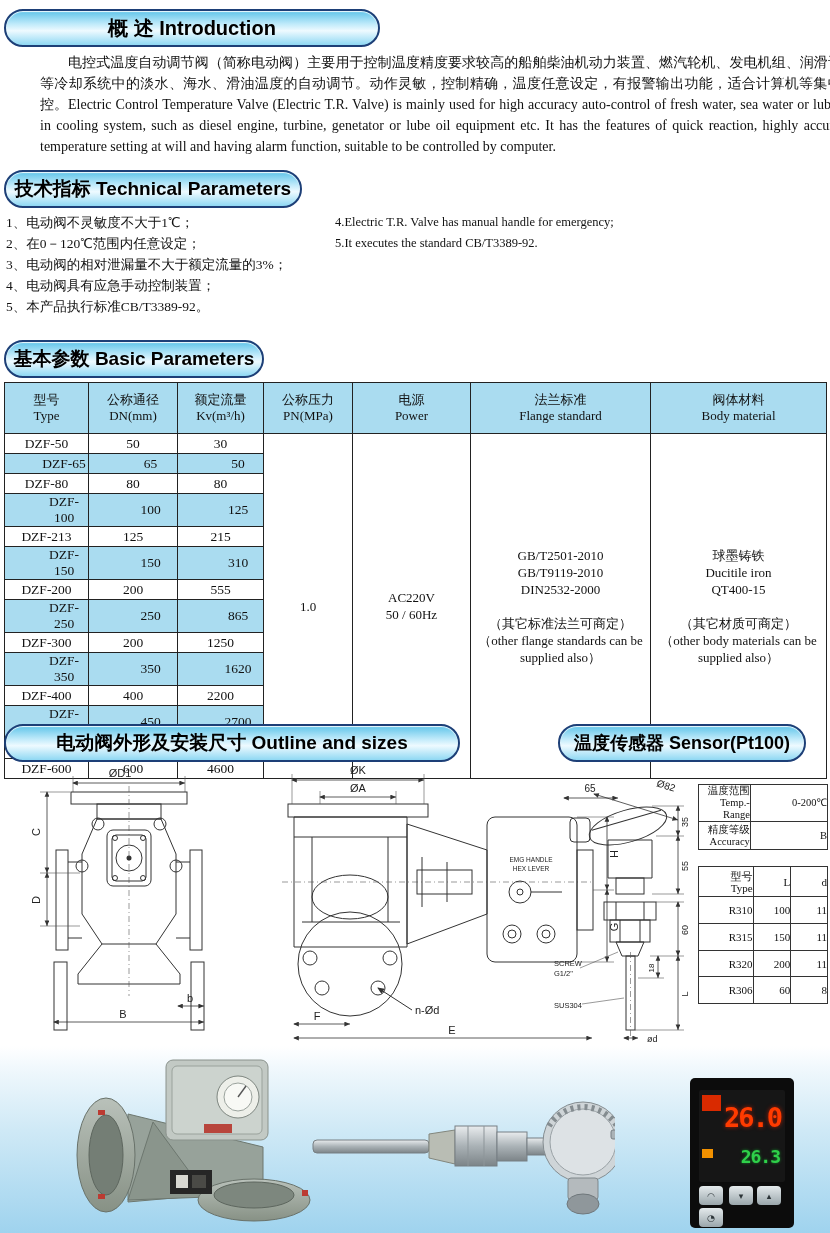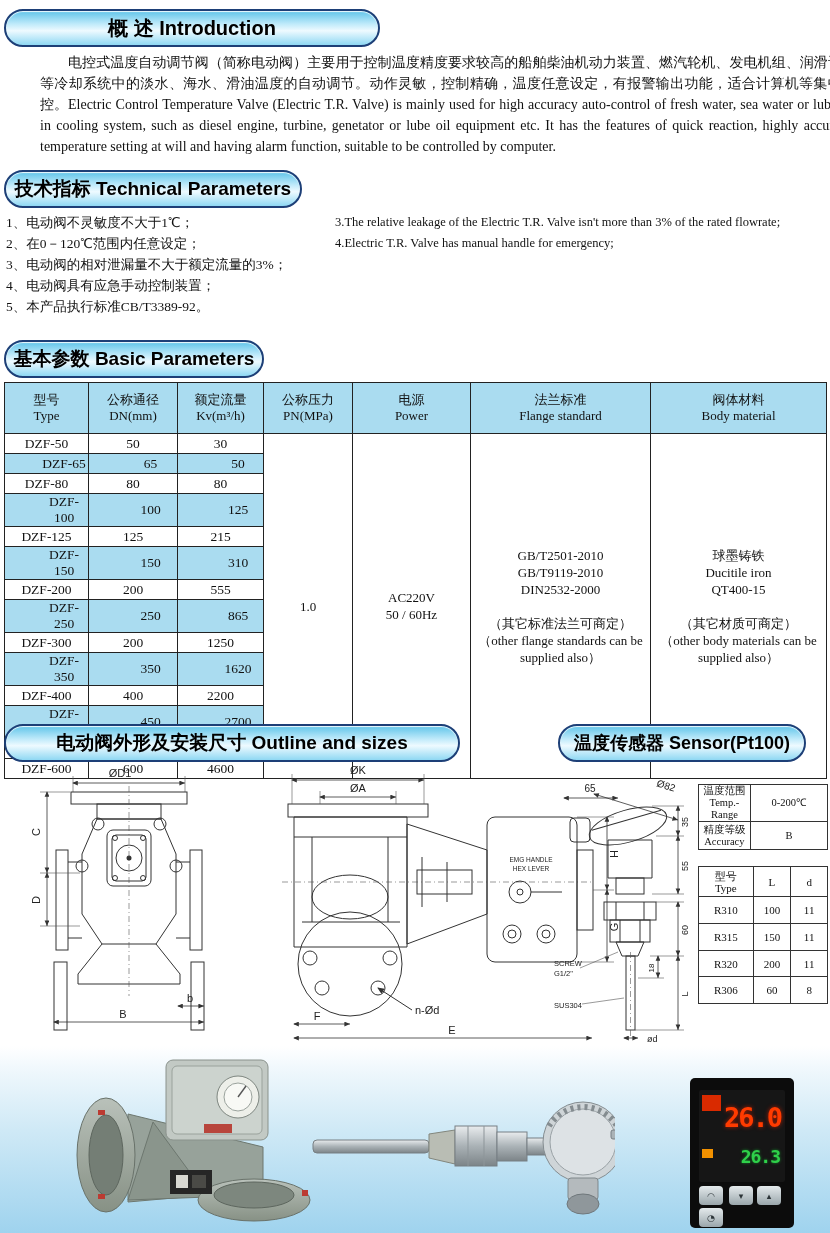--- a/index.html
+++ b/index.html
@@ -22,21 +22,21 @@
   table{border-collapse:collapse;}
   .basic{position:absolute;left:4px;top:382px;width:822px;table-layout:fixed;}
   .basic th,.basic td{border:1px solid #222;text-align:center;vertical-align:middle;}
   .basic thead th{background:#aadcf0;font-weight:normal;font-size:13px;line-height:16px;
                   height:46px;padding:2px 0;}
   .basic tbody td{font-size:13.5px;height:19px;padding:0;}
   .basic tr.hl td{background:#aadcf0;padding-left:35px;}
   .basic td.merged{background:#fff;font-size:13px;line-height:17px;}
 
   .stable{position:absolute;background:#fff;font-size:10.5px;}
-  .stable td,.stable th{border:1px solid #333;text-align:center;vertical-align:middle;
+  .stable td,.stable th{border:1px solid #333;text-align:right;vertical-align:middle;
                         padding:0;font-weight:normal;line-height:12px;}
   .stable .lbl div{line-height:12px;}
 
   .drawings{position:absolute;left:0;top:762px;}
   .drawings text{font-family:"Liberation Sans",sans-serif;font-size:11px;fill:#222;}
   .ln{stroke:#333;stroke-width:1;fill:none;}
   .dim{stroke:#333;stroke-width:.8;marker-start:url(#as);marker-end:url(#ae);}
   .ext{stroke:#555;stroke-width:.6;}
   .cl{stroke:#555;stroke-width:.6;stroke-dasharray:6 3 1 3;}
 
@@ -68,22 +68,22 @@
 <div class="pill" style="left:4px;top:170px;width:294px;font-size:19px;">技术指标 Technical Parameters</div>
 
 <div class="tlist" style="left:6px;">
     <div class="ti">1、电动阀不灵敏度不大于1℃；</div>
     <div class="ti">2、在0－120℃范围内任意设定；</div>
     <div class="ti">3、电动阀的相对泄漏量不大于额定流量的3%；</div>
     <div class="ti">4、电动阀具有应急手动控制装置；</div>
     <div class="ti">5、本产品执行标准CB/T3389-92。</div>
   </div>
 <div class="tlist" style="left:335px;">
-    <div class="ti en">3.The relative leakage of the Electric T.R. Valve isn't more than 3% of the rated flowrate;</div>
     <div class="ti en">4.Electric T.R. Valve has manual handle for emergency;</div>
+    <div class="ti en">5.It executes the standard CB/T3389-92.</div>
   </div>
 
 <div class="pill" style="left:4px;top:340px;width:256px;font-size:19px;">基本参数 Basic Parameters</div>
 
 <table class="basic">
   <colgroup>
     <col style="width:84px">
       <col style="width:89px">
       <col style="width:86px">
     <col style="width:89px">
@@ -163,21 +163,21 @@
         <td>DZF-80</td>
         <td>80</td>
         <td>80</td>
       </tr>
       <tr class="hl">
         <td>DZF-100</td>
         <td>100</td>
         <td>125</td>
       </tr>
       <tr class="">
-        <td>DZF-125</td>
+        <td>DZF-213</td>
         <td>125</td>
         <td>215</td>
       </tr>
       <tr class="hl">
         <td>DZF-150</td>
         <td>150</td>
         <td>310</td>
       </tr>
       <tr class="">
         <td>DZF-200</td>

